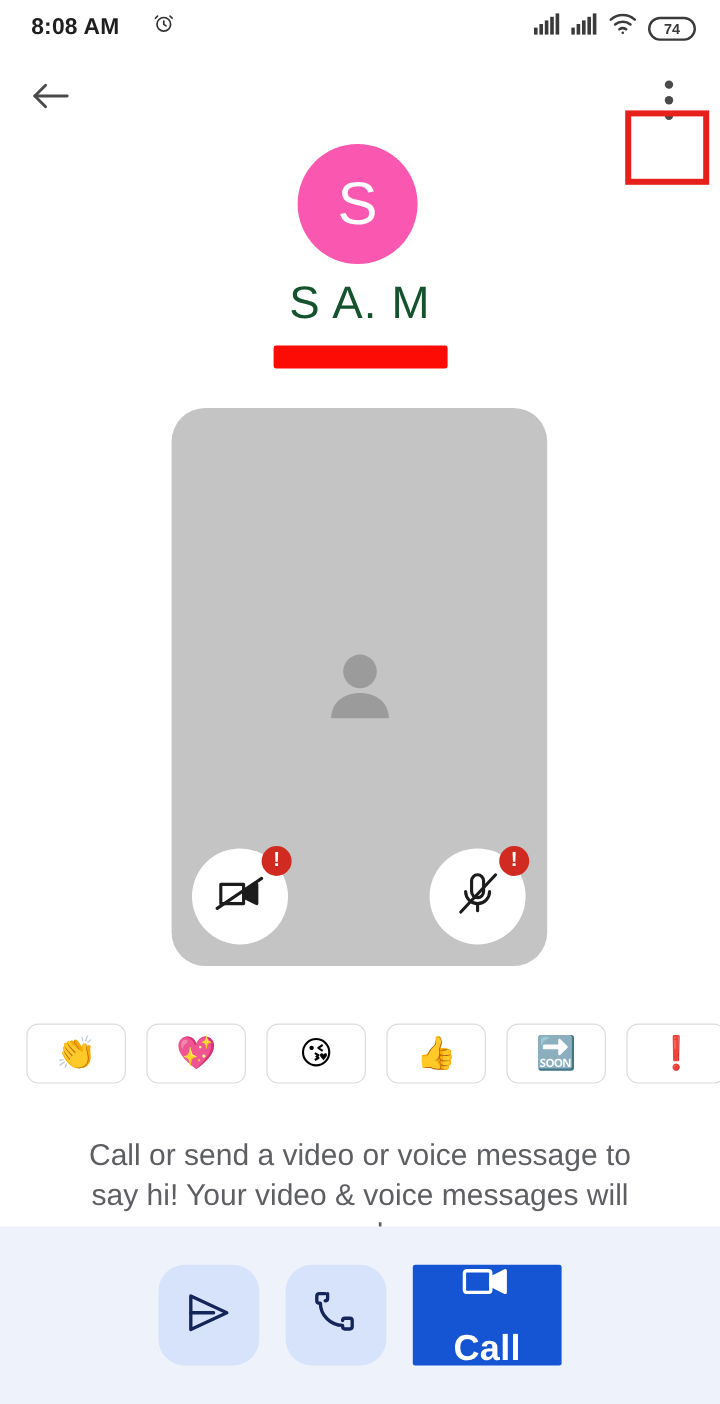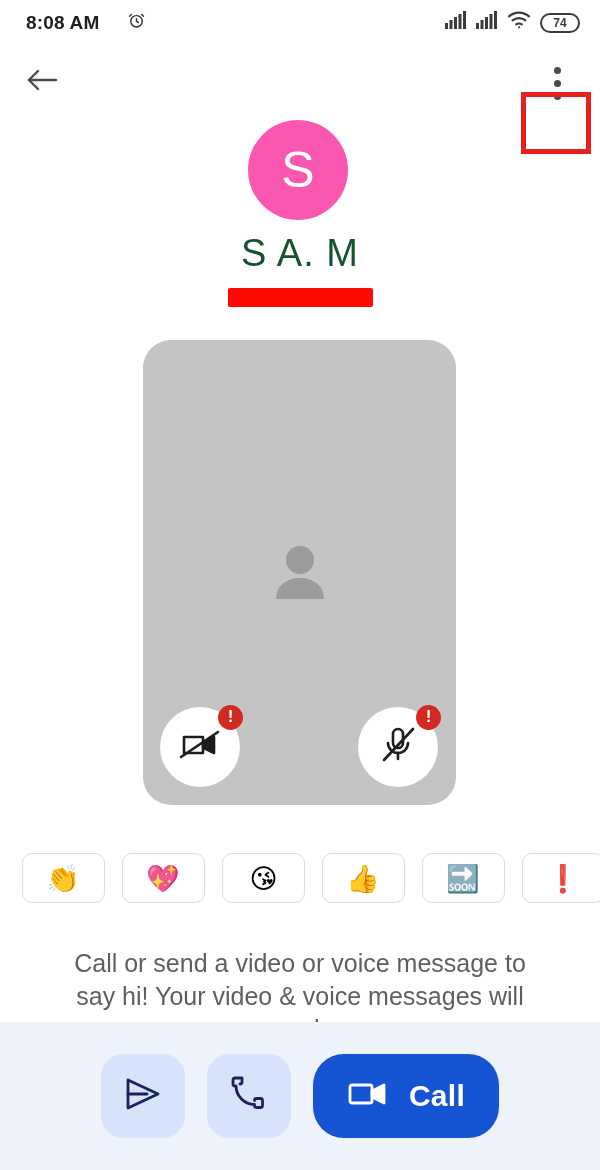--- a/index.html
+++ b/index.html
@@ -148,24 +148,24 @@
     display:flex; align-items:center; justify-content:center;
     gap:22px;
   }
   .round-sq-btn {
     width:84px; height:84px; border-radius:22px;
     background:#d6e3fb;
     display:flex; align-items:center; justify-content:center;
     cursor:pointer;
   }
   #call-button {
-    height:84px; border-radius:31px;
+    height:84px; border-radius:2px;
     background:#1555d4;
     display:flex; align-items:center; justify-content:center;
-    gap:18px; padding:0 34px; cursor:pointer;
+    gap:18px; padding:0 34px; cursor:pointer;flex-direction:column;
   }
   #call-button-label {
     color:#ffffff; font-size:30px; font-weight:bold;
     letter-spacing:0.3px;
   }
 </style>
 </head>
 <body>
 
 <div id="screen">

